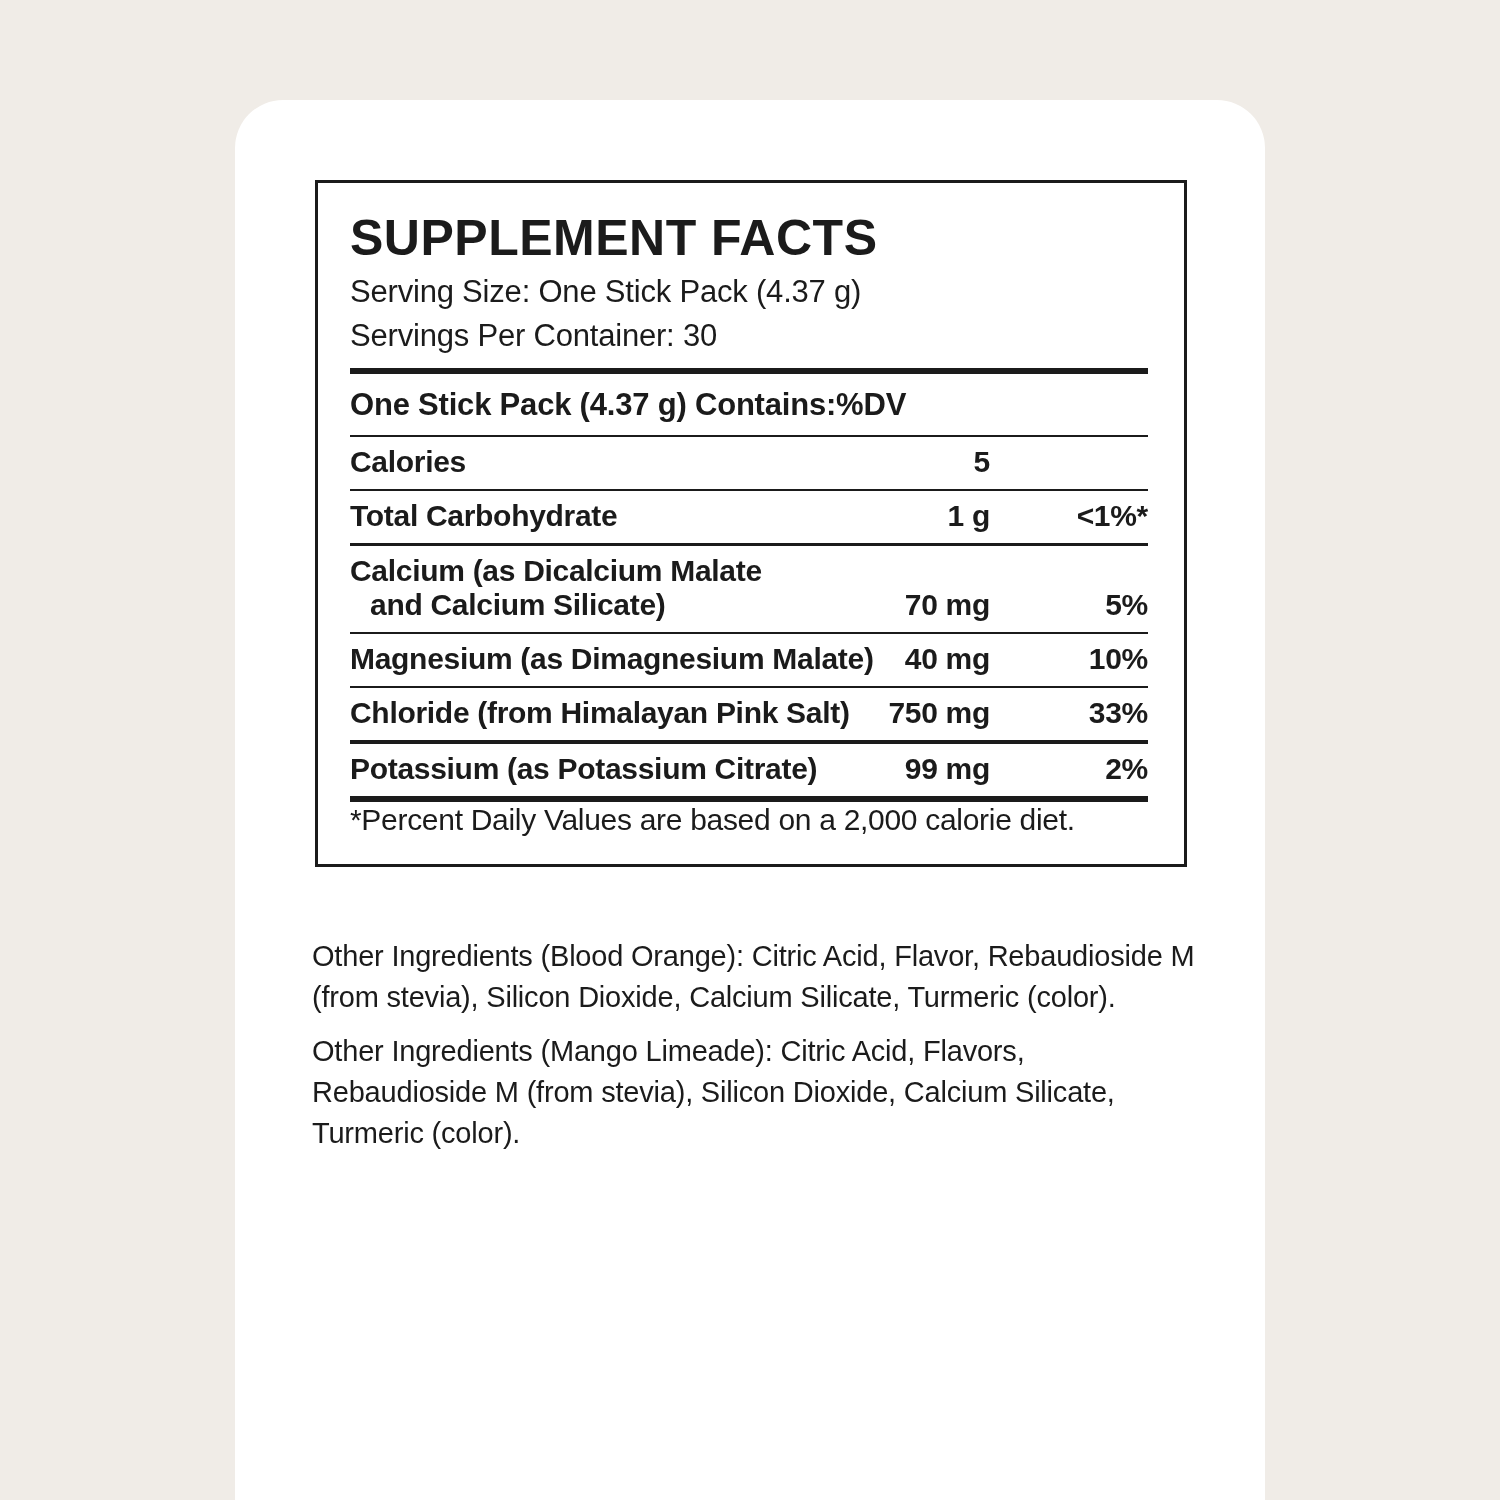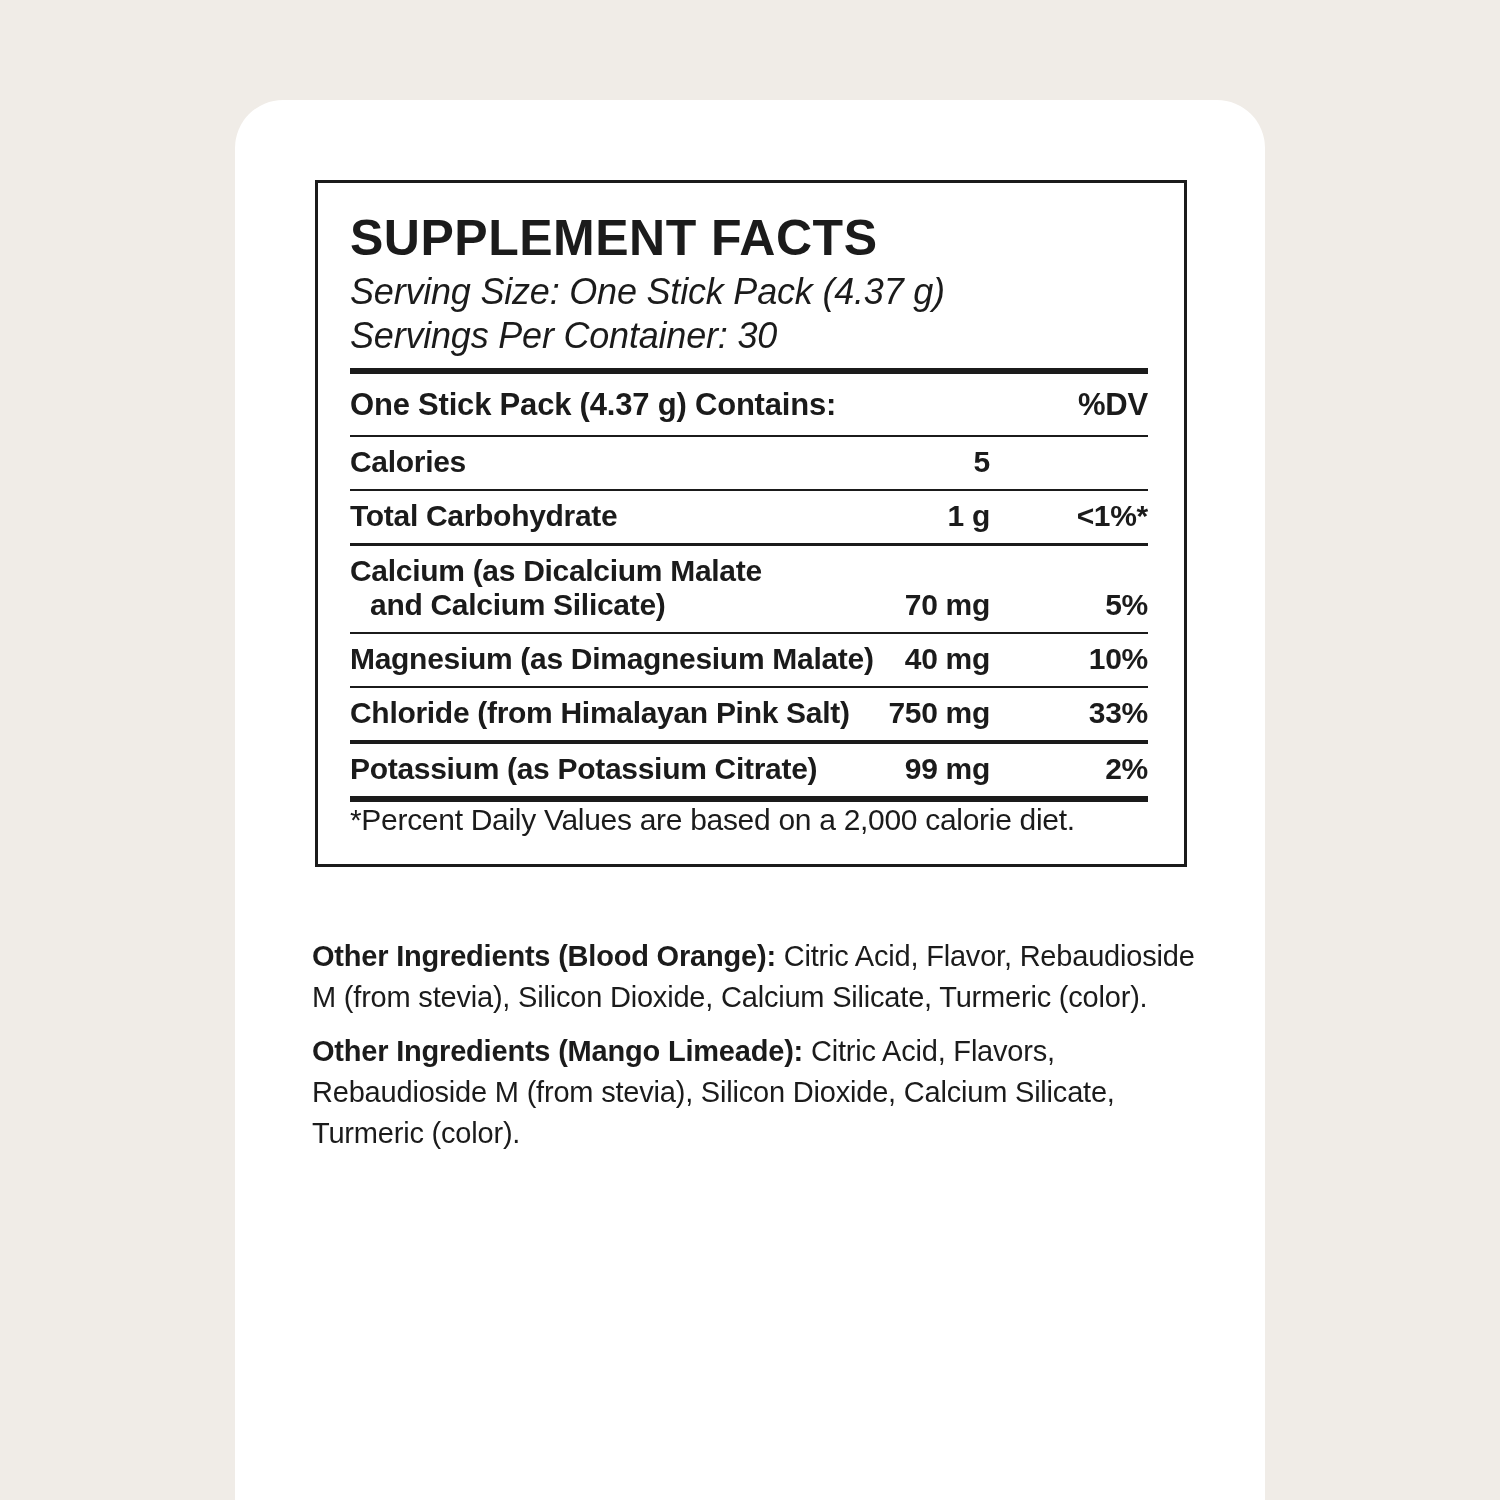--- a/index.html
+++ b/index.html
@@ -28,33 +28,32 @@
     padding: 24px 36px 26px 32px;
   }
   .facts-title {
     font-size: 50px;
     font-weight: bold;
     letter-spacing: 0.5px;
     line-height: 55px;
     margin: 4px 0 4px 0;
   }
   .serving-line {
-    font-size: 36px;
+    font-size: 31px;
     line-height: 44px;
     letter-spacing: -0.2px;
-    font-style: italic;
   }
   .rule { background: #1B1B1B; width: 100%; }
   .rule.thick { height: 6px; margin-top: 10px; }
   .rule.bold-bottom { height: 6px; }
   .hr { border-top: 2px solid #1B1B1B; }
   .hr.med { border-top-width: 3px; }
   .header-row {
     display: flex;
-    justify-content: space-between;
+    justify-content: flex-start;
     align-items: flex-end;
     font-weight: bold;
     font-size: 31px;
     letter-spacing: -0.2px;
     padding: 13px 0 12px 0;
   }
   .frow {
     display: flex;
     align-items: flex-end;
     font-size: 30px;
@@ -75,21 +74,21 @@
   }
   .ingredients {
     position: absolute;
     left: 77px; top: 836px;
     width: 886px;
     font-size: 29px;
     line-height: 41px;
     letter-spacing: -0.2px;
   }
   .ingredients p { margin: 0 0 13px 0; }
-  .ingredients b { font-weight: bold; }
+  .ingredients b { font-weight: normal; }
 </style>
 </head>
 <body>
 
 <div class="card">
 
   <div class="facts">
     <div class="facts-title">SUPPLEMENT FACTS</div>
     <div class="serving-line">Serving Size: One Stick Pack (4.37 g)</div>
     <div class="serving-line">Servings Per Container: 30</div>

